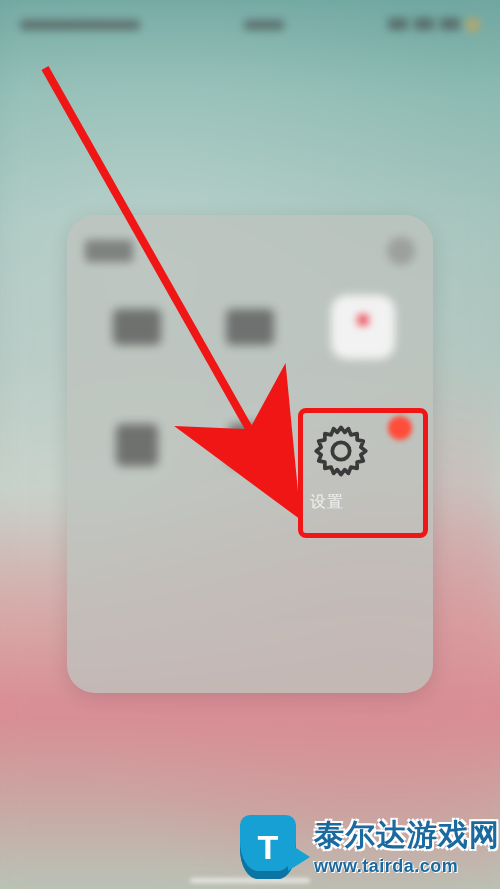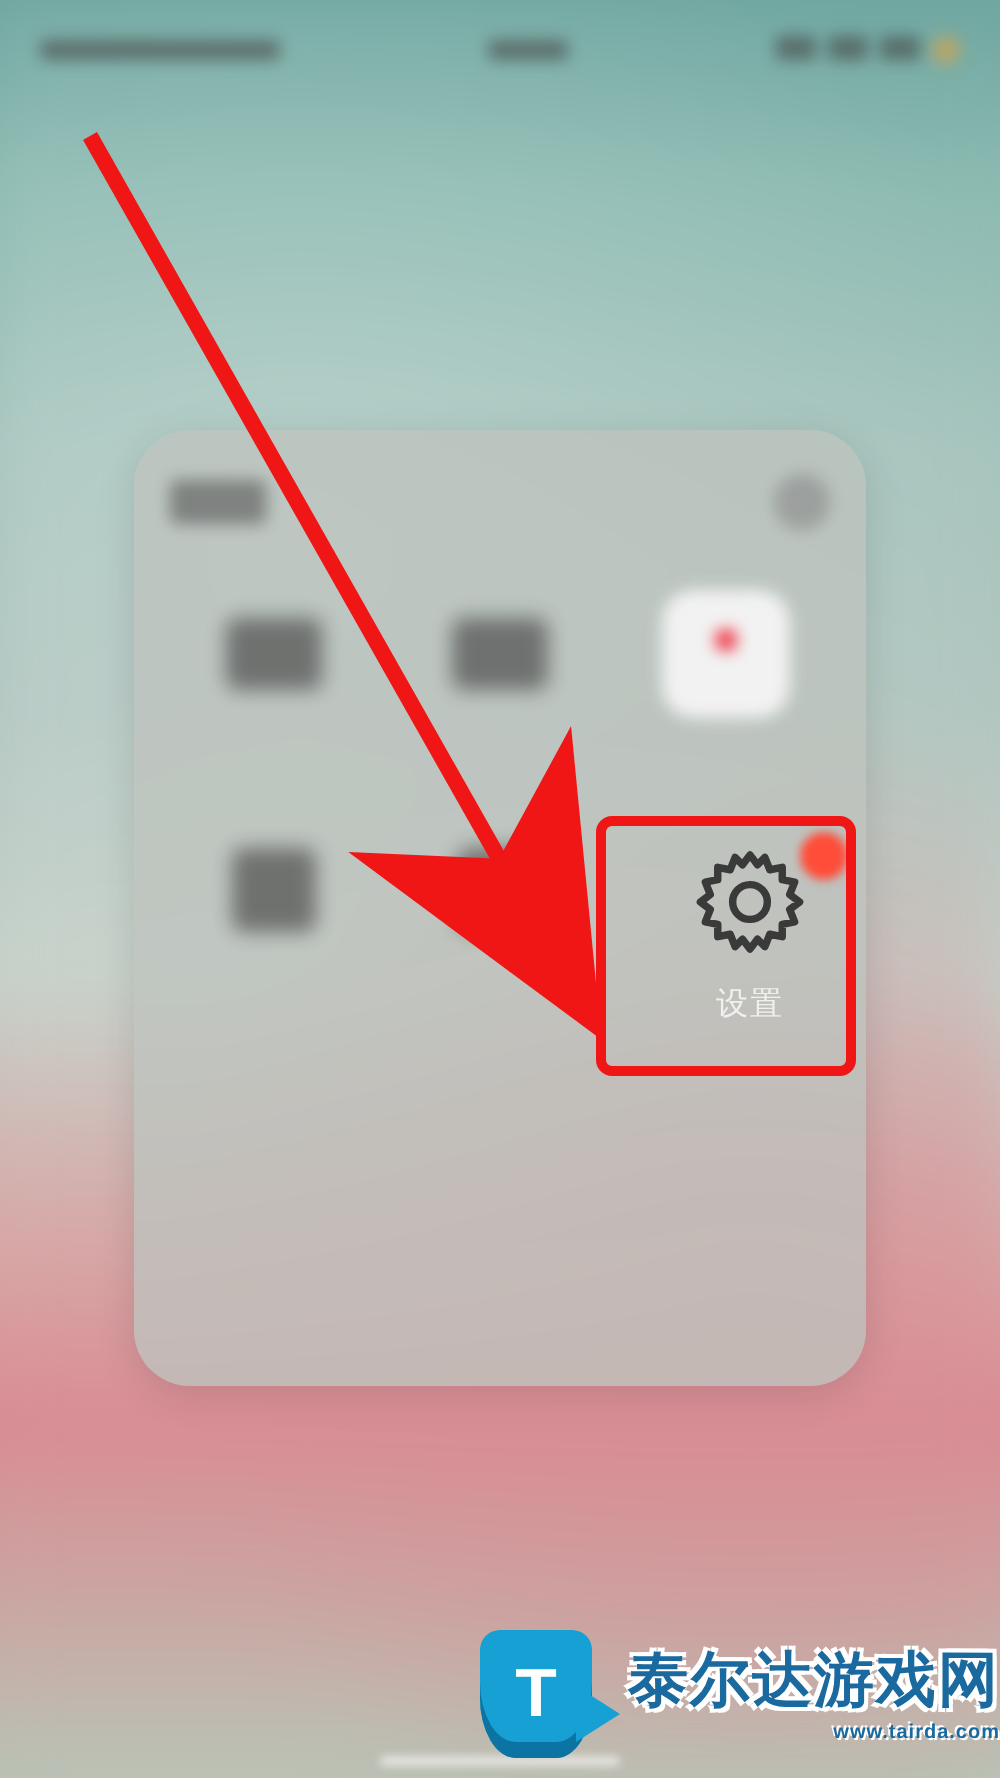--- a/index.html
+++ b/index.html
@@ -109,23 +109,23 @@
     position: absolute;
     top: -4px; right: 4px;
     width: 24px; height: 24px;
     background: #ff4d3a;
     border-radius: 50%;
     filter: blur(2.5px);
   }
 
   .settings-target {
     position: absolute;
-    left: 322px; top: 420px;
+    left: 310px; top: 420px;
     width: 106px;
-    display: flex; flex-direction: column; align-items: center;
+    display: flex; flex-direction: column; align-items: flex-start;
   }
   .settings-target .gear svg { display: block; }
   .settings-target .label {
     margin-top: 10px;
     color: #f0f0f0;
     font-size: 16px;
     text-align: center;
     letter-spacing: 1px;
   }
 
@@ -171,25 +171,24 @@
     margin-left: -6px;
     padding-bottom: 6px;
   }
   .wm-text .cn {
     font-size: 30px; font-weight: 800;
     color: #1a6aa0;
     letter-spacing: 1px;
     text-shadow: 2px 2px 0 #fff, -2px -2px 0 #fff, 2px -2px 0 #fff, -2px 2px 0 #fff;
   }
   .wm-text .url {
-    font-size: 10px; font-weight: 700;
+    font-size: 18px; font-weight: 700;
     color: #1a6aa0;
     letter-spacing: .5px;
     text-shadow: 1px 1px 0 #fff, -1px -1px 0 #fff;
-    text-align: right;
   }
 
   .indicator {
     position: absolute;
     bottom: 6px; left: 50%;
     transform: translateX(-50%);
     width: 120px; height: 5px;
     background: rgba(255,255,255,.6);
     border-radius: 3px;
     filter: blur(2px);

